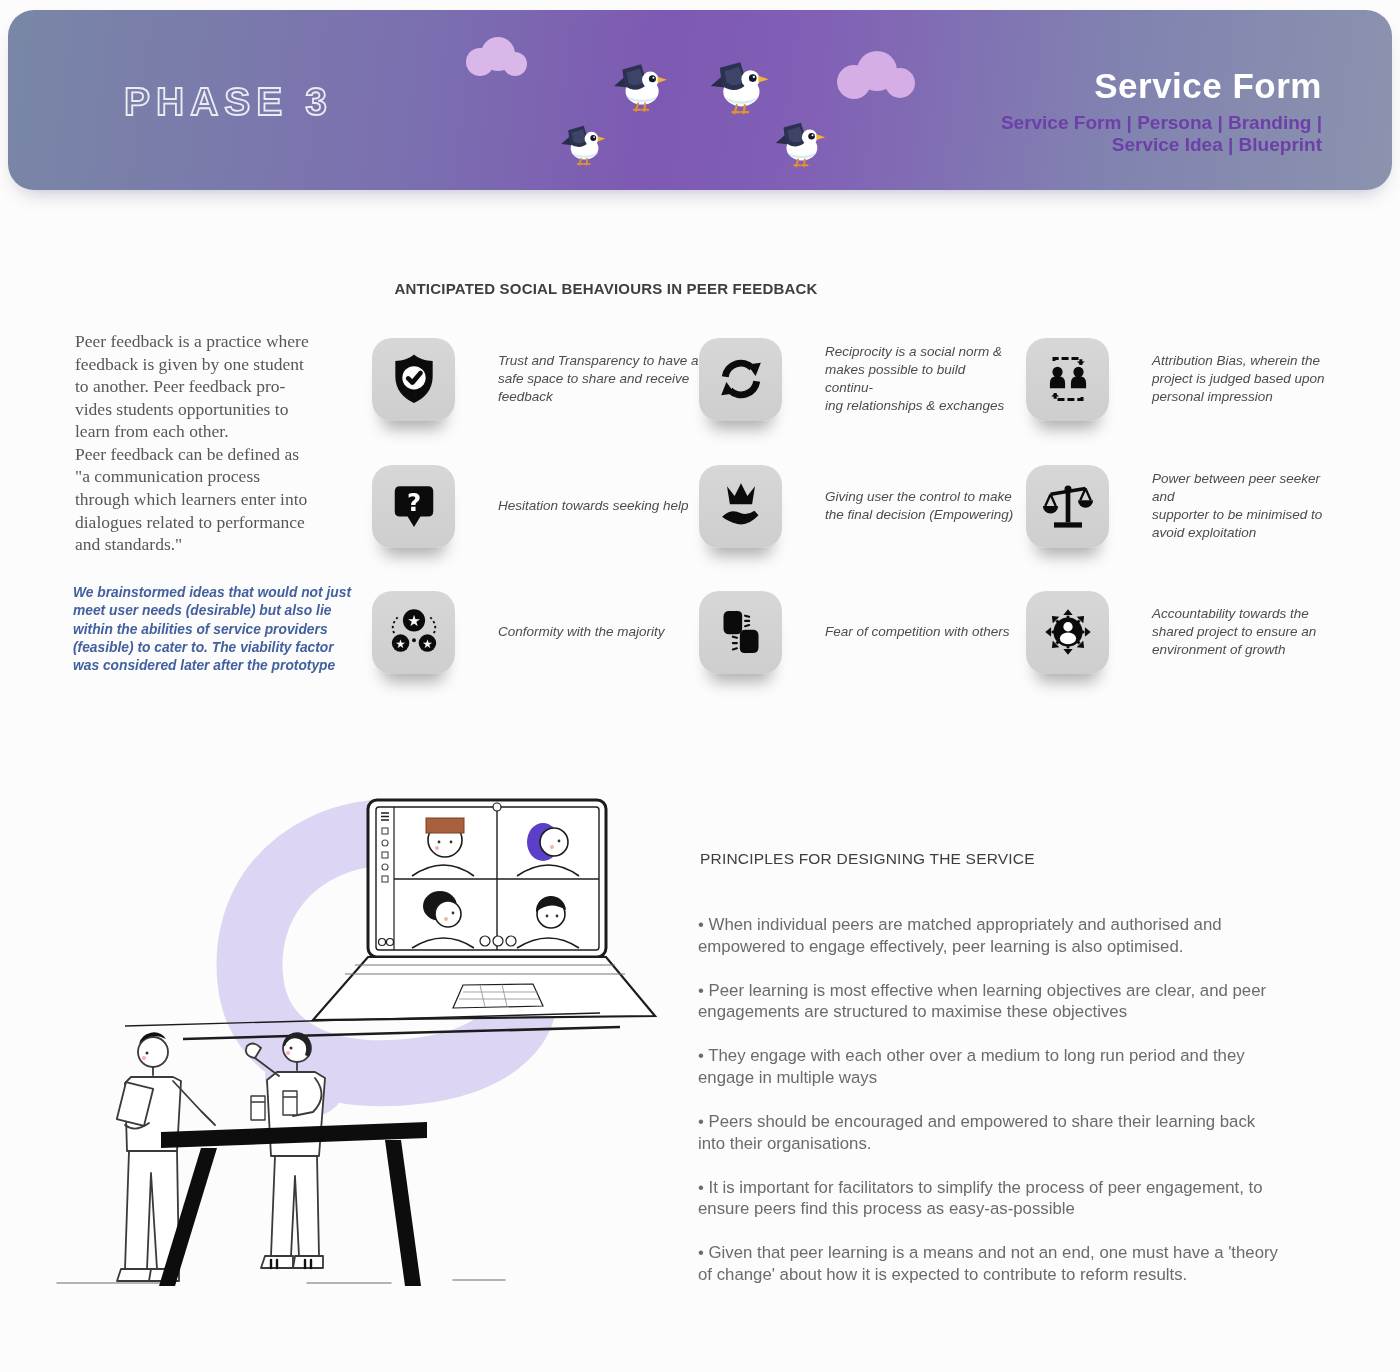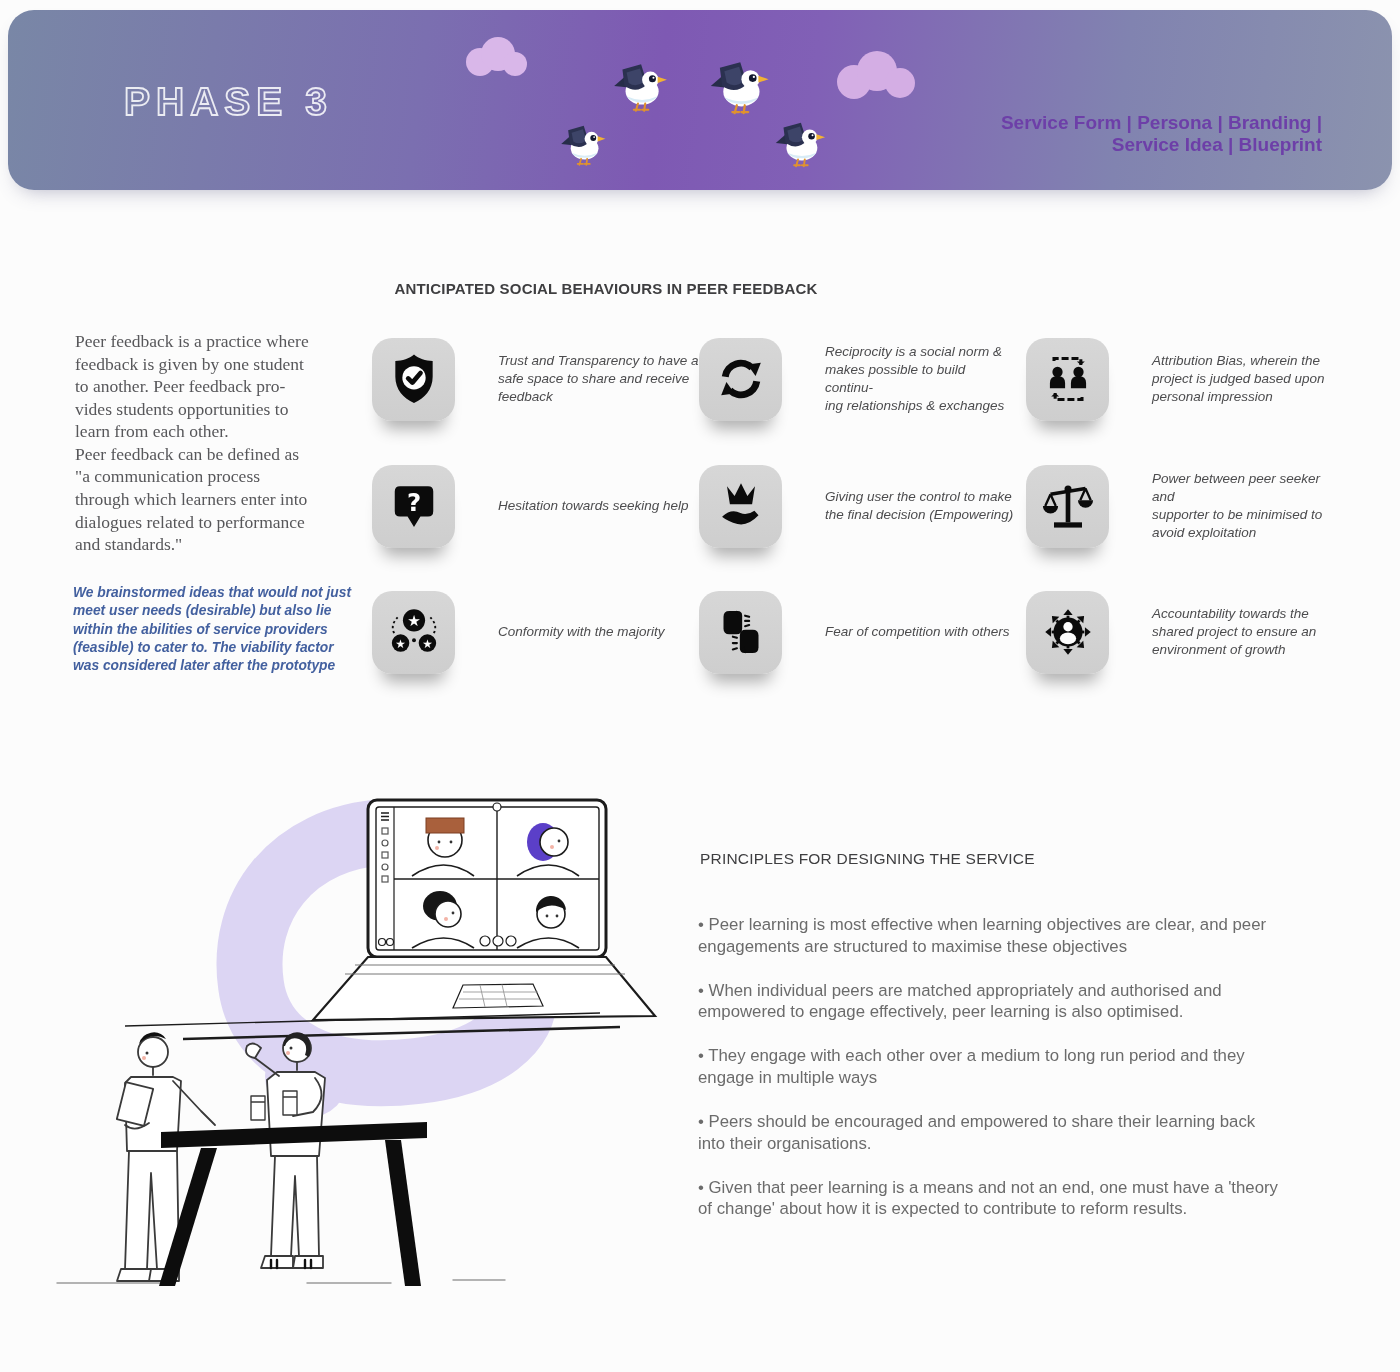--- a/index.html
+++ b/index.html
@@ -103,20 +103,21 @@
     <path d="M18 40 a16 9 0 0 0 30 0 q-15 7 -30 0z" fill="#d8ecf6"></path>
     <path d="M14 14 L32 9 L38 28 Q28 38 16 30 Z" fill="#2b3150"></path>
     <path d="M18 17 L31 13 L35 26 Q27 32 20 27 Z" fill="#3d4468"></path>
     <circle cx="41" cy="24" r="8" fill="#ffffff"></circle>
     <circle cx="43" cy="23" r="3.4" fill="#13182e"></circle>
       <circle cx="44" cy="22" r="1" fill="#fff"></circle>
     <path d="M48 21 L57 24 L48 27 Z" fill="#f2b233"></path>
     <path d="M29 47 l-2 7 m-2-1 h6 M36 47 l-1 7 m-2-1 h6" stroke="#e0922e" stroke-width="2" fill="none" stroke-linecap="round"></path>
   </svg>
 
+  <div class="banner-title">Service Form</div>
   <div class="banner-nav">Service Form | Persona |  Branding |
 Service Idea | Blueprint</div>
 </div>
 
 <div class="intro">Peer feedback is a practice where
 feedback is given by one student
 to another. Peer feedback pro-
 vides students opportunities to
 learn from each other.
 Peer feedback can be defined as
@@ -289,28 +290,30 @@
       </g>
     </svg>
   </div>
   <div class="cap">Accountability towards the
 shared project to ensure an
 environment of growth</div>
 </div>
 
 <div class="pri-title">PRINCIPLES FOR DESIGNING THE SERVICE</div>
 <div class="bullets">
+  <div class="bullet">• When individual peers are matched appropriately and authorised and
+empowered to engage effectively, peer learning is also optimised.</div>
   <div class="bullet">• Peer learning is most effective when learning objectives are clear, and peer
 engagements are structured to maximise these objectives</div>
-  <div class="bullet">• When individual peers are matched appropriately and authorised and
-empowered to engage effectively, peer learning is also optimised.</div>
   <div class="bullet">• They engage with each other over a medium to long run period and they
 engage in multiple ways</div>
   <div class="bullet">• Peers should be encouraged and empowered to share their learning back
 into their organisations.</div>
+  <div class="bullet">• It is important for facilitators to simplify the process of peer engagement, to
+ensure peers find this process as easy-as-possible</div>
   <div class="bullet">• Given that peer learning is a means and not an end, one must have a 'theory
 of change' about how it is expected to contribute to reform results.</div>
 </div>
 
 <svg class="illus" viewBox="0 0 620 560">
 
   <g>
     <path d="M330 52 C 235 58, 185 128, 196 205 C 205 272, 272 302, 362 291 C 432 283, 472 250, 469 213" stroke="#dcd5f3" stroke-width="66" fill="none" stroke-linecap="round"></path>
     <circle cx="252" cy="296" r="42" fill="#dcd5f3"></circle>
   </g>

